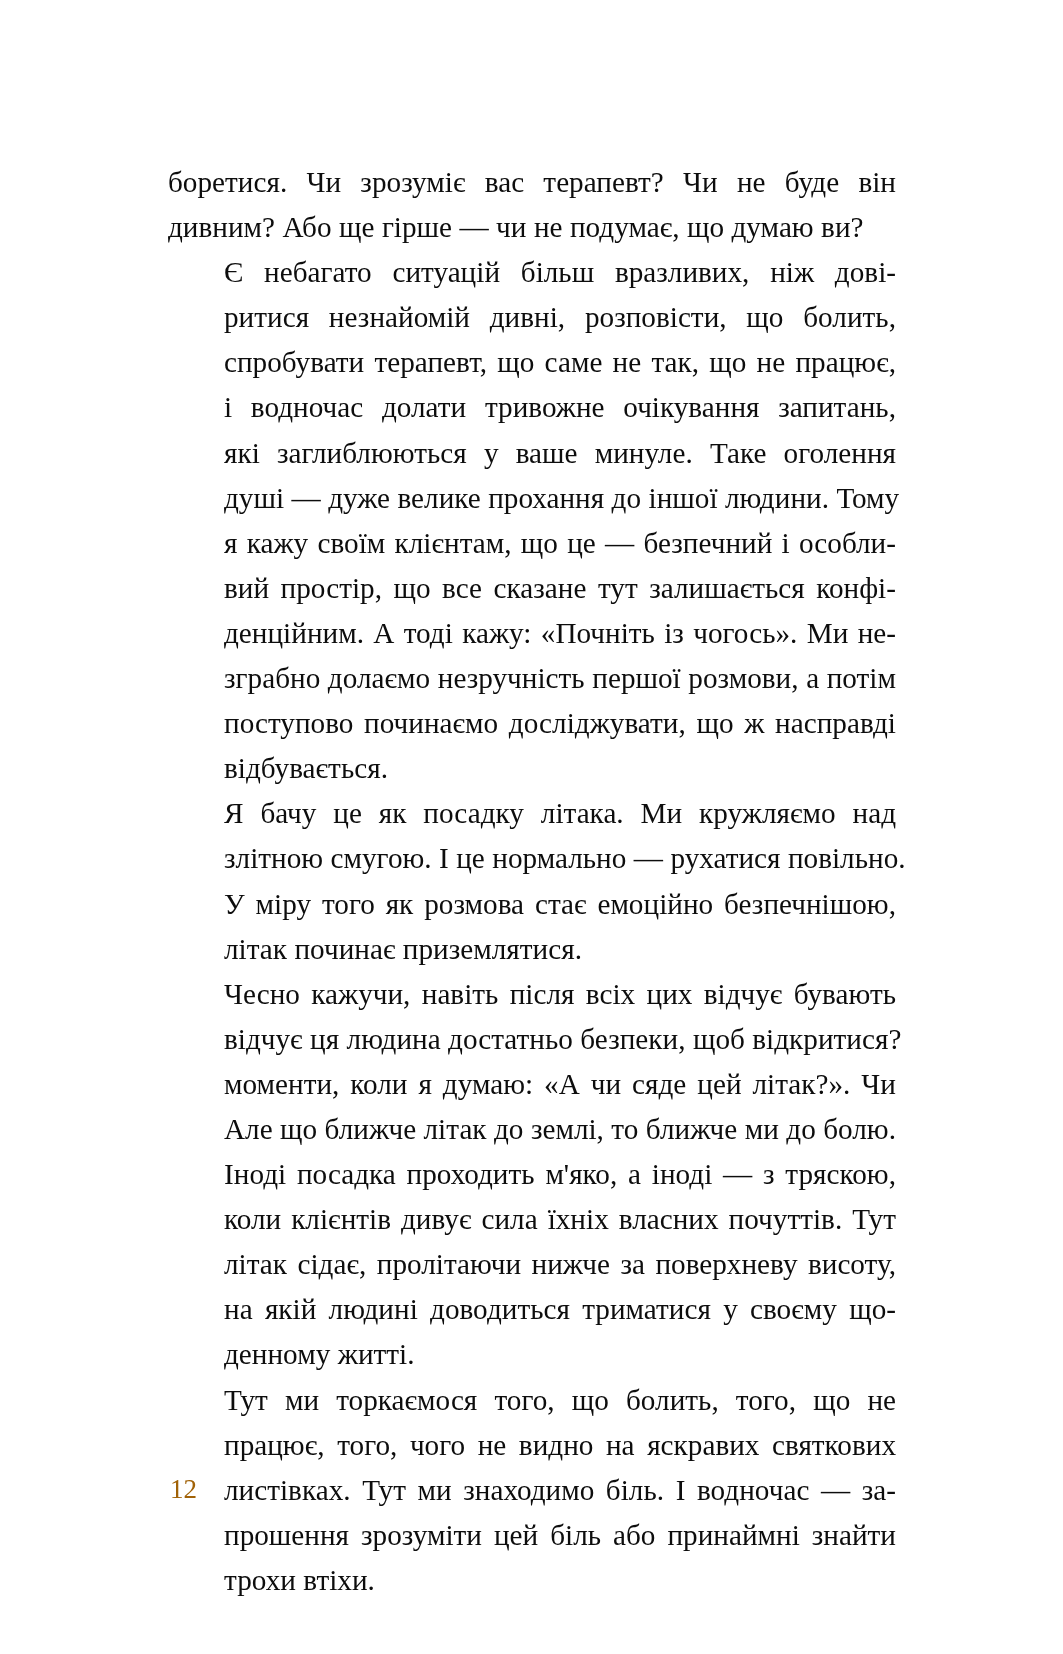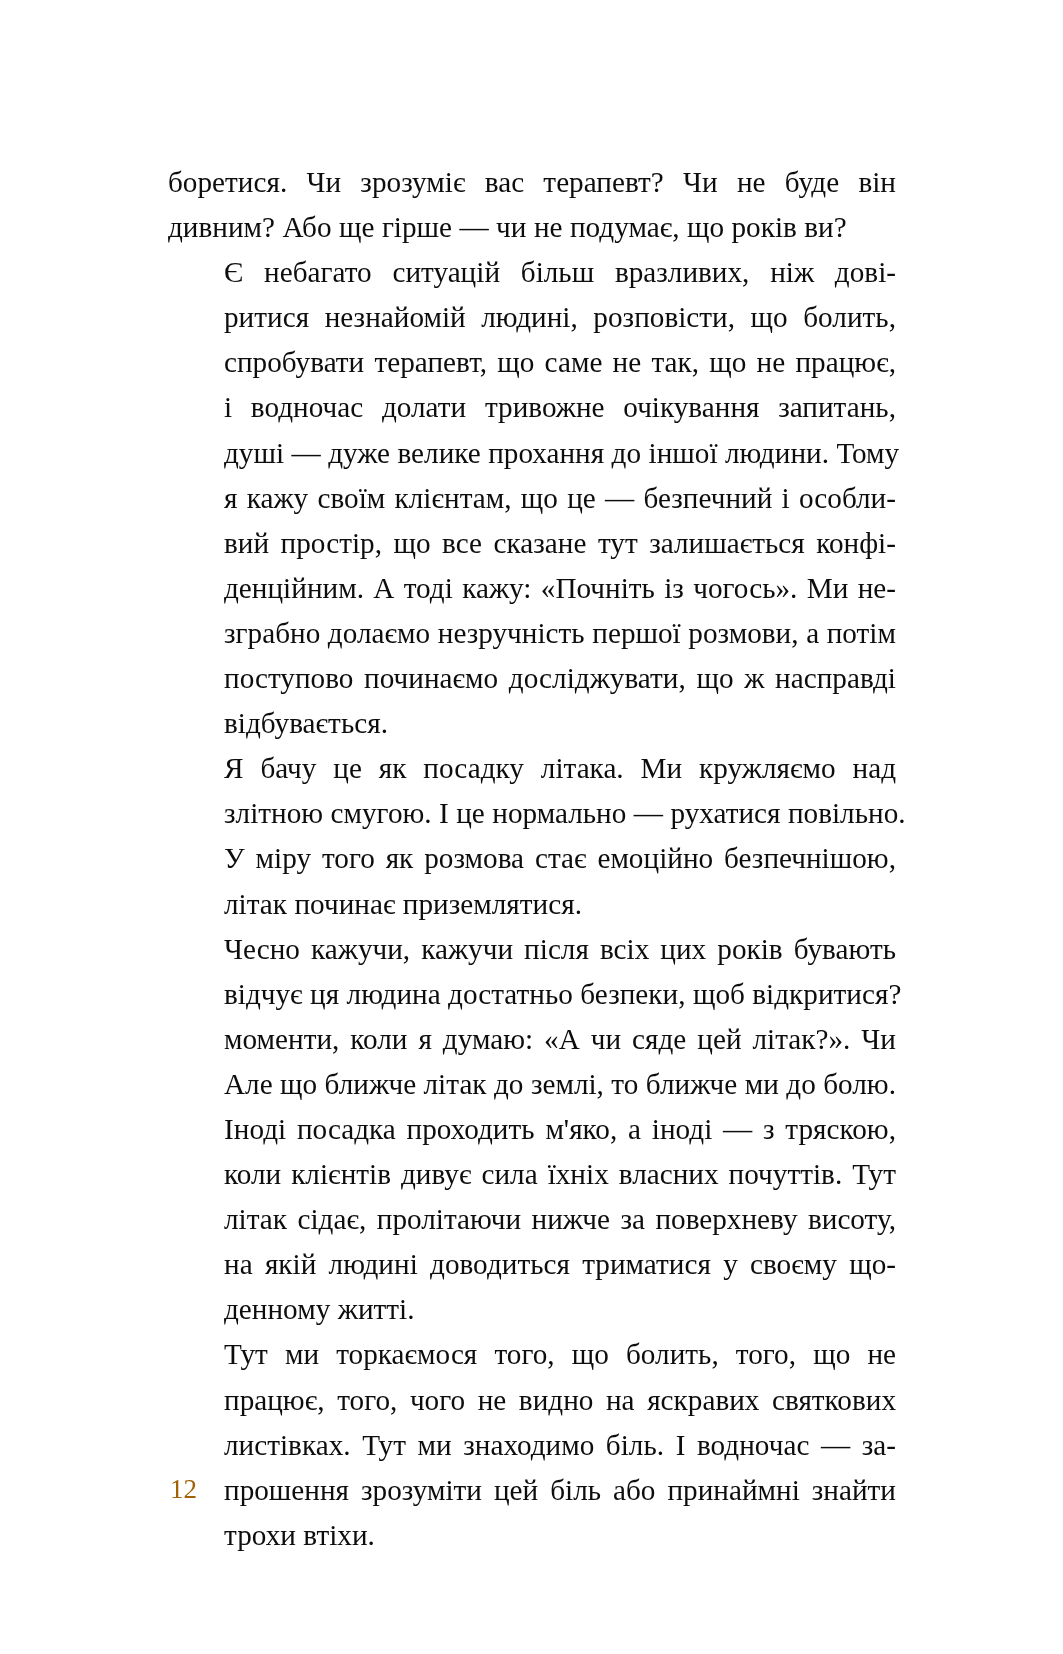--- a/index.html
+++ b/index.html
@@ -77,43 +77,44 @@
 </style>
 </head>
 <body>
 
 <div class="page">
 
   <div class="text-block" id="text-block">
 
   <p class="para">
         <span class="line">боретися. Чи зрозуміє вас терапевт? Чи не буде він</span>
-        <span class="line last">дивним? Або ще гірше — чи не подумає, що років ви?</span>
+        <span class="line last">дивним? Або ще гірше — чи не подумає, що думаю ви?</span>
       </p>
       <p class="para indent">
         <span class="line first-indent">Є небагато ситуацій більш вразливих, ніж дові-</span>
-        <span class="line">ритися незнайомій людині, розповісти, що болить,</span>
+        <span class="line">ритися незнайомій дивні, розповісти, що болить,</span>
         <span class="line">спробувати терапевт, що саме не так, що не працює,</span>
         <span class="line">і водночас долати тривожне очікування запитань,</span>
+        <span class="line">які заглиблюються у ваше минуле. Таке оголення</span>
         <span class="line">душі — дуже велике прохання до іншої людини. Тому</span>
         <span class="line">я кажу своїм клієнтам, що це — безпечний і особли-</span>
         <span class="line">вий простір, що все сказане тут залишається конфі-</span>
         <span class="line">денційним. А тоді кажу: «Почніть із чогось». Ми не-</span>
         <span class="line">зграбно долаємо незручність першої розмови, а потім</span>
         <span class="line">поступово починаємо досліджувати, що ж насправді</span>
         <span class="line last">відбувається.</span>
       </p>
       <p class="para indent">
         <span class="line first-indent">Я бачу це як посадку літака. Ми кружляємо над</span>
         <span class="line">злітною смугою. І це нормально — рухатися повільно.</span>
         <span class="line">У міру того як розмова стає емоційно безпечнішою,</span>
         <span class="line last">літак починає приземлятися.</span>
       </p>
       <p class="para indent">
-        <span class="line first-indent">Чесно кажучи, кажучи після всіх цих років бувають</span>
+        <span class="line first-indent">Чесно кажучи, навіть після всіх цих відчує бувають</span>
         <span class="line">відчує ця людина достатньо безпеки, щоб відкритися?</span>
         <span class="line">моменти, коли я думаю: «А чи сяде цей літак?». Чи</span>
         <span class="line">Але що ближче літак до землі, то ближче ми до болю.</span>
         <span class="line">Іноді посадка проходить м'яко, а іноді — з тряскою,</span>
         <span class="line">коли клієнтів дивує сила їхніх власних почуттів. Тут</span>
         <span class="line">літак сідає, пролітаючи нижче за поверхневу висоту,</span>
         <span class="line">на якій людині доводиться триматися у своєму що-</span>
         <span class="line last">денному житті.</span>
       </p>
       <p class="para indent">

